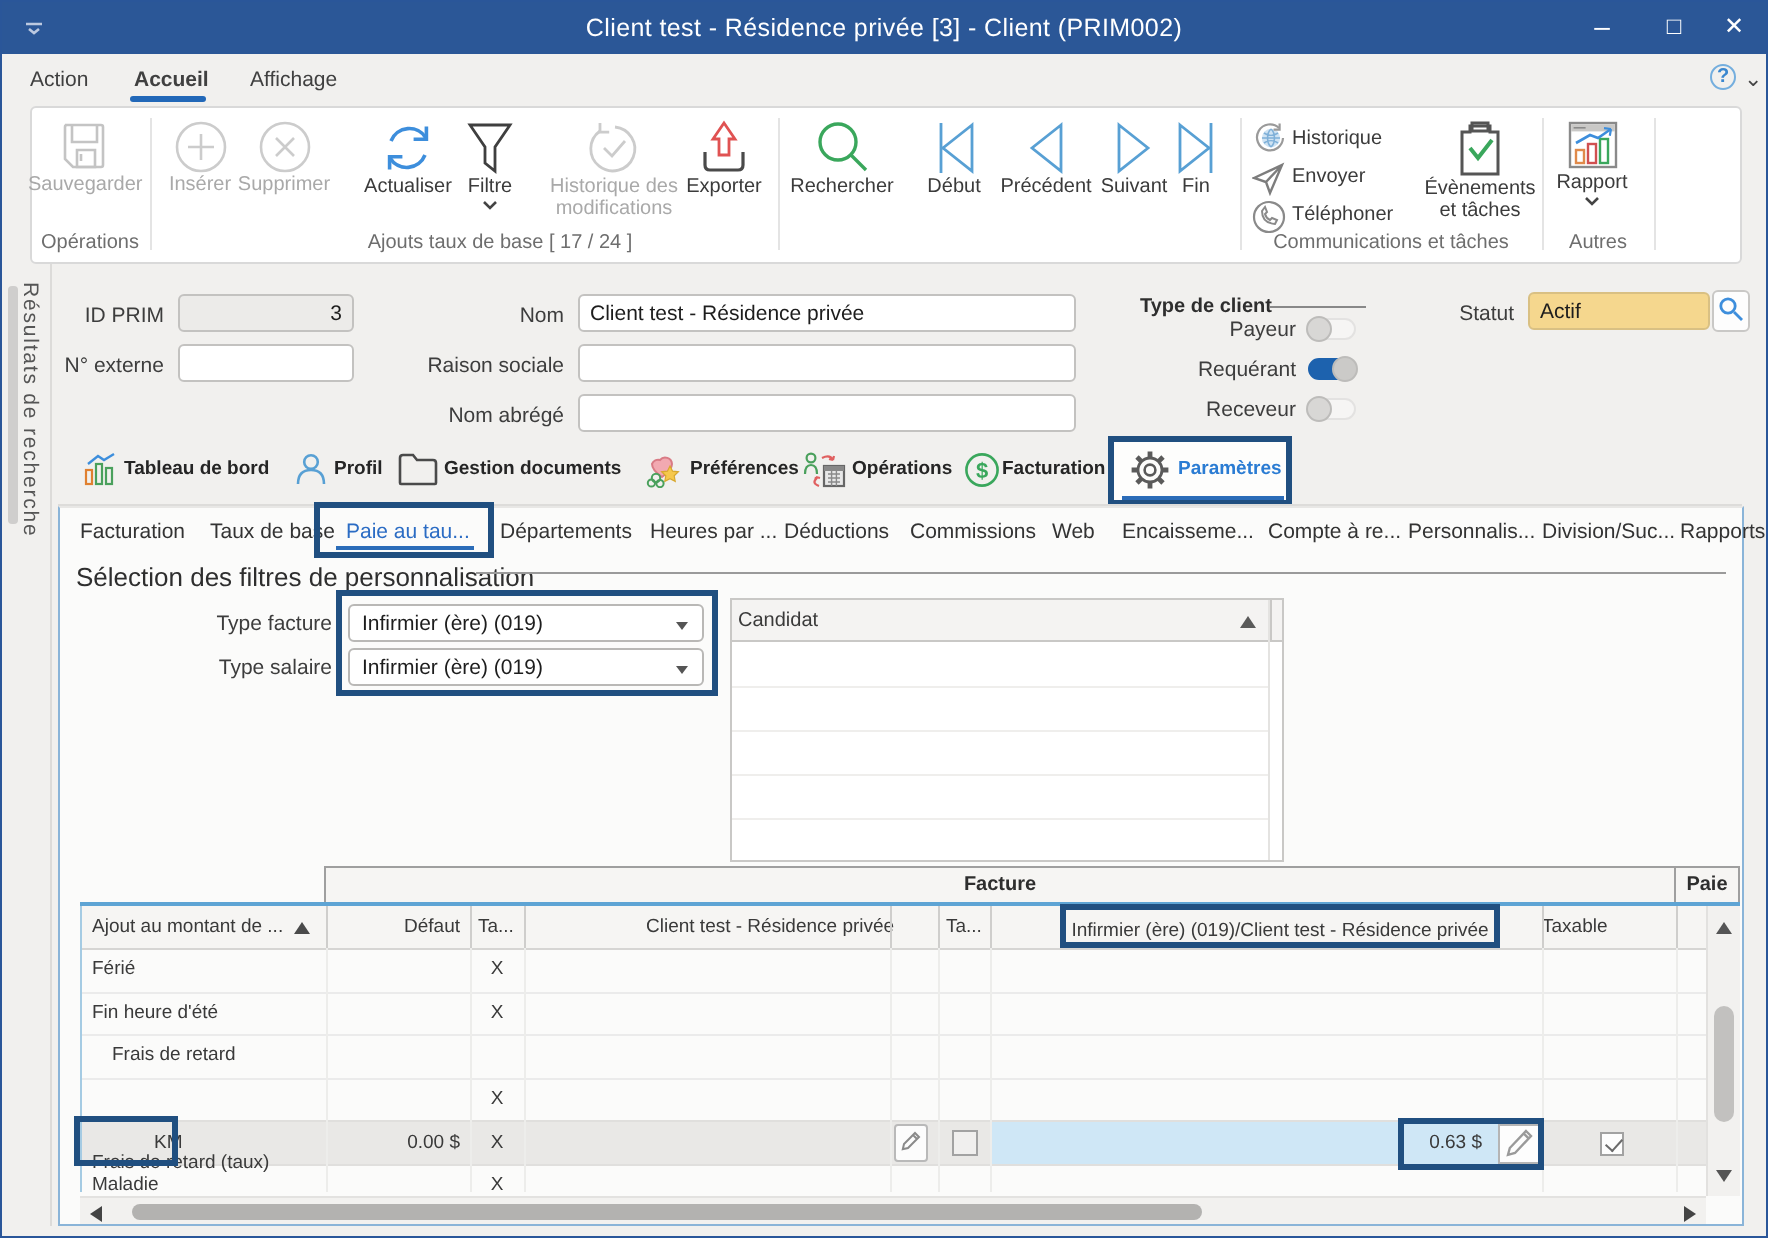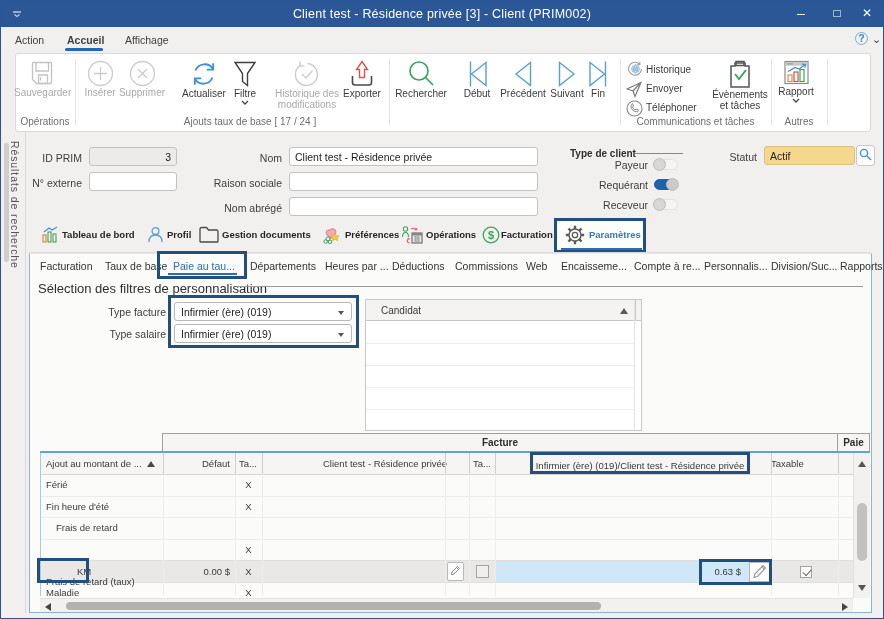--- a/index.html
+++ b/index.html
@@ -309,21 +309,21 @@
   <div id="filters">
     <div class="abs" style="left:37px;top:280px;font-size:13px;font-weight:normal;color:#2e2e2e;white-space:nowrap;">Sélection des filtres de personnalisation</div>
     <div class="hline" style="left:237px;top:285px;width:625px;background:#9a9a9a;"></div>
     <div class="flabel" style="left:95px;top:305px;width:70px;">Type facture</div>
     <div class="dd" style="left:173px;top:301px;width:178px;">Infirmier (ère) (019)<span class="caret" style="right:7px;top:8px;"></span></div>
     <div class="flabel" style="left:95px;top:327px;width:70px;">Type salaire</div>
     <div class="dd" style="left:173px;top:323px;width:178px;">Infirmier (ère) (019)<span class="caret" style="right:7px;top:8px;"></span></div>
     <div class="bluebox" style="left:167px;top:294px;width:191px;height:53px;"></div>
     <div class="abs" style="left:364px;top:298px;width:277px;height:132px;background:#fff;border:1px solid #c9c8c6;">
       <div class="abs" style="left:0;top:0;width:275px;height:21px;background:#f4f3f2;border-bottom:1px solid #c9c8c6;"></div>
-      <div class="abs" style="left:15px;top:5px;font-size:10px;color:#3a3a3a;">Candidat</div>
+      <div class="abs" style="left:3px;top:5px;font-size:10px;color:#3a3a3a;">Candidat</div>
       <div class="abs" style="left:254px;top:8px;width:0;height:0;border-left:4.5px solid transparent;border-right:4.5px solid transparent;border-bottom:6px solid #5a5a5a;"></div>
       <div class="vline" style="left:268px;top:0;height:130px;background:#e4e3e1;"></div>
       <div class="vline" style="left:269px;top:0;height:21px;background:#c9c8c6;"></div>
       <div class="hline" style="left:0;top:43px;width:268px;background:#efeeec;"></div>
       <div class="hline" style="left:0;top:65px;width:268px;background:#efeeec;"></div>
       <div class="hline" style="left:0;top:87px;width:268px;background:#efeeec;"></div>
       <div class="hline" style="left:0;top:109px;width:268px;background:#efeeec;"></div>
     </div>
   </div>
   <div id="tablearea">

